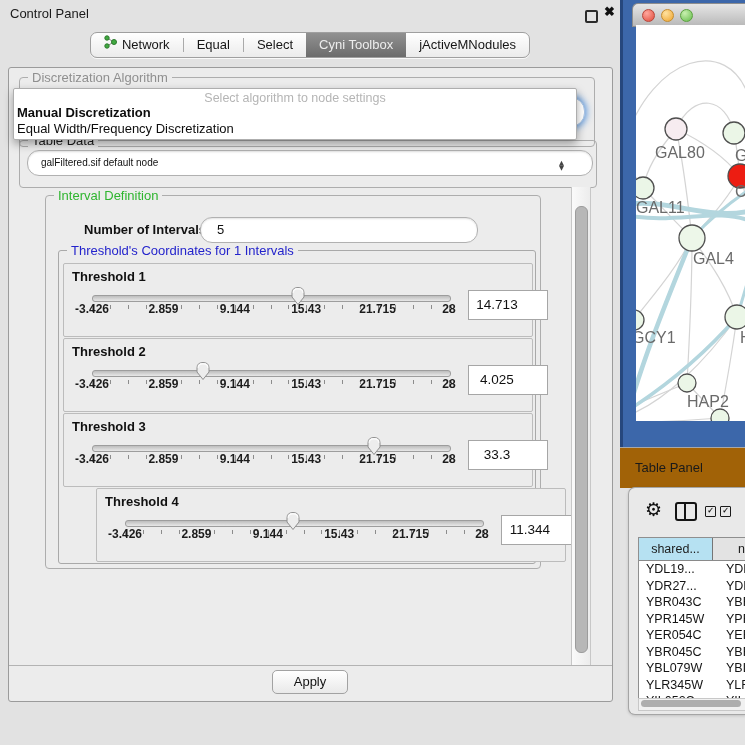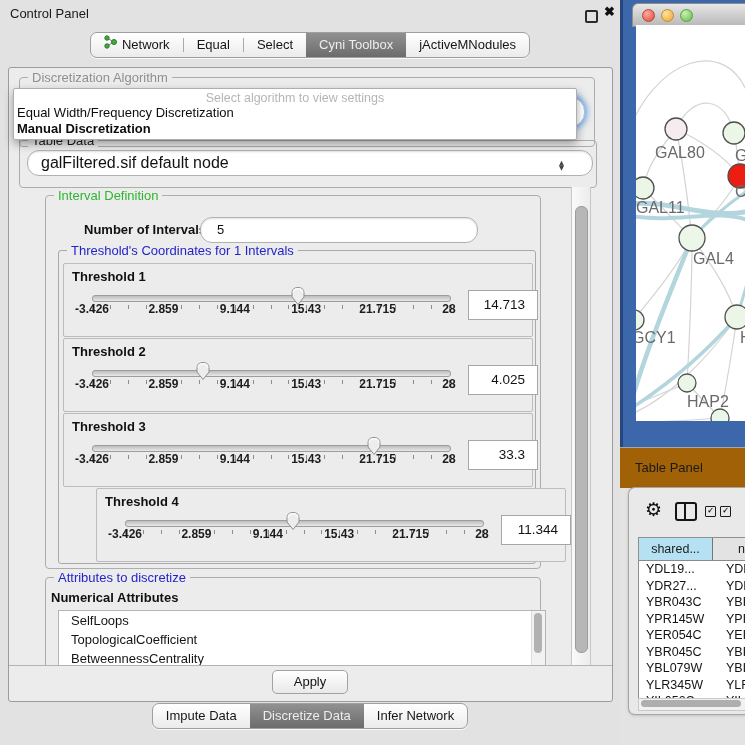--- a/index.html
+++ b/index.html
@@ -36,21 +36,21 @@
               border:1px solid #a9c4e4;box-shadow:0 0 6px 2px rgba(86,148,222,.85)}
   #popup{left:4px;top:20px;width:562px;height:50px;background:#ffffff;border:1px solid #aeaeae;
          border-radius:2px;box-shadow:0 4px 10px rgba(0,0,0,.35);z-index:30}
   #popup-hint{text-align:center;font-size:12.5px;color:#b5b5b5;padding-top:2px}
   .popup-opt{font-size:13px;line-height:16px;padding-left:3px;color:#0d0d0d}
   .popup-opt.bold{font-weight:bold}
 
   #tabledata-group{left:10px;top:72px;width:576px;height:46px}
   #tabledata-group .grouplabel{color:#1c1c1c}
   #tabledata-combo{left:18px;top:82px;width:551px;height:24px;border-radius:12px;background:#fff;
-                   border:1px solid #b1b1b1;font-size:16px;line-height:24px;padding-left:13px;color:#111;
+                   border:1px solid #b1b1b1;font-size:10px;line-height:24px;padding-left:13px;color:#111;
                    box-shadow:inset 0 1px 2px rgba(0,0,0,.12)}
   .combo-arrows{position:absolute;right:11px;top:50%;transform:translateY(-50%);
                 display:flex;flex-direction:column;align-items:center;color:#444;
                 font-size:6.5px;line-height:5px;font-family:"DejaVu Sans",sans-serif}
 
   #viewport{left:1px;top:119px;width:561px;height:478px;overflow:hidden}
   #footer-line{left:0;top:597px;width:603px;border-top:1px solid #b3b3b3}
   #vscrollbar{left:562px;top:119px;width:18px;height:478px;background:linear-gradient(90deg,#fafafa,#ececec);
               border-left:1px solid #c7c7c7;border-right:1px solid #c7c7c7}
   #vscroll-thumb{left:3px;top:19px;width:11px;height:445px;background:#b7b7b7;border:1px solid #9c9c9c;border-radius:6px}
@@ -66,21 +66,21 @@
   .threshold-box{position:absolute;left:4px;width:468px;height:72px;border:1px solid #bcbcbc;border-radius:2px;background:#ececec}
   .th-label{position:absolute;left:8px;top:5px;font-size:13px;font-weight:bold;color:#101010}
   .slider-track{position:absolute;left:28px;top:31px;width:357px;height:5px;border-radius:3px;
                 background:linear-gradient(#bdbdbd,#e8e8e8);border:1px solid #9d9d9d}
   .slider-thumb{position:absolute;top:22px;width:16px;height:20px}
   .tick{position:absolute;top:41px;width:1px;background:#8c8c8c}
   .tick.minor{height:4px}
   .tick.major{height:7px}
   .tick-label{position:absolute;top:38px;font-size:12px;font-weight:bold;color:#1c1c1c;transform:translateX(-50%);white-space:nowrap}
   .value-box{position:absolute;left:404px;top:26px;width:56px;height:28px;background:#fff;border:1px solid #a6a6a6;
-             font-size:13.5px;line-height:28px;text-align:right;padding-right:12px;color:#111}
+             font-size:13.5px;line-height:28px;text-align:center;padding-right:22px;color:#111}
 
   #attr-group{left:35px;top:390px;width:494px;height:150px}
   #attr-group>.grouplabel{color:#2424cc}
   #attr-subtitle{position:absolute;left:5px;top:12px;font-size:13px;font-weight:bold;color:#101010}
   #attr-list{position:absolute;left:12px;top:32px;width:486px;height:84px;background:#fff;border:1px solid #b5b5b5;overflow:hidden}
   .attr-item{font-size:13px;line-height:19px;padding-left:12px;color:#141414}
   #attr-scroll{position:absolute;right:0;top:0;width:13px;height:100%;background:#f2f2f2;border-left:1px solid #dcdcdc}
   #attr-scroll-thumb{position:absolute;left:2px;top:2px;width:8px;height:40px;background:#b2b2b2;border-radius:4px}
 
   #apply-btn{left:263px;top:602px;width:74px;height:22px;border:1px solid #a2a2a2;border-radius:5px;
@@ -163,24 +163,24 @@
       <div class="grouplabel">Discretization Algorithm</div>
     </div>
     <div class="abs" id="algo-combo">
       <span class="combo-arrows">
           <span>▲</span>
           <span>▼</span>
         </span>
     </div>
 
     <div class="abs" id="popup">
-      <div id="popup-hint">Select algorithm to view settings</div>
+      <div id="popup-hint">Select algorithm to node settings</div>
       <div id="popup-options">
+          <div class="popup-opt bold">Manual Discretization</div>
           <div class="popup-opt">Equal Width/Frequency Discretization</div>
-          <div class="popup-opt bold">Manual Discretization</div>
         </div>
     </div>
 
     <div class="groupbox" id="tabledata-group">
       <div class="grouplabel">Table Data</div>
     </div>
     <div class="abs" id="tabledata-combo">galFiltered.sif default node</div>
     <span class="combo-arrows" style="right:48px;top:93px;transform:none">
         <span>▲</span>
         <span>▼</span>
@@ -336,58 +336,31 @@
                 <div class="slider-thumb" style="left: 187.788px;"><svg width="16" height="20" viewBox="0 0 16 20">
                     <path d="M2 7 Q2 1.5 8 1.5 Q14 1.5 14 7 L14 11 L8 18.5 L2 11 Z" fill="#ededed" stroke="#8e8e8e" stroke-width="1"></path>
                     <path d="M3.2 6.8 Q3.2 2.8 8 2.8 Q12.8 2.8 12.8 6.8" fill="none" stroke="#fbfbfb" stroke-width="1.4"></path>
                   </svg></div>
                 <div class="value-box">11.344</div>
               </div>
             </div>
         </div>
       </div>
 
-      <div class="groupbox" id="attr-group">
-        <div class="grouplabel">Attributes to discretize</div>
-        <div id="attr-subtitle">Numerical Attributes</div>
-        <div id="attr-list">
-          <div id="attr-items">
-              <div class="attr-item">SelfLoops</div>
-              <div class="attr-item">TopologicalCoefficient</div>
-              <div class="attr-item">BetweennessCentrality</div>
-            </div>
-          <div id="attr-scroll">
-            <div id="attr-scroll-thumb"></div>
-          </div>
-        </div>
-      </div>
 
     </div>
 
     <div class="abs" id="vscrollbar">
       <div class="abs" id="vscroll-thumb"></div>
     </div>
     <div class="abs" id="footer-line"></div>
 
     <div class="abs" id="apply-btn">Apply</div>
   </div>
 
-  <div class="abs tabbar" id="bottom-tabbar">
-    <div class="tabgroup" id="bottom-tabgroup">
-        <div class="tab">
-          <span>Impute Data</span>
-        </div>
-        <div class="tab selected">
-          <span>Discretize Data</span>
-        </div>
-        <div class="tab">
-          <span>Infer Network</span>
-        </div>
-      </div>
-  </div>
 </div>
 
 <div class="abs" id="net-window">
   <div class="abs" id="net-titlebar" style="left:9px;top:3px;width:116px">
     <div class="traffic" id="tl-red"></div>
     <div class="traffic" id="tl-yellow"></div>
     <div class="traffic" id="tl-green"></div>
   </div>
 </div>
 <div class="abs" id="net-canvas">

